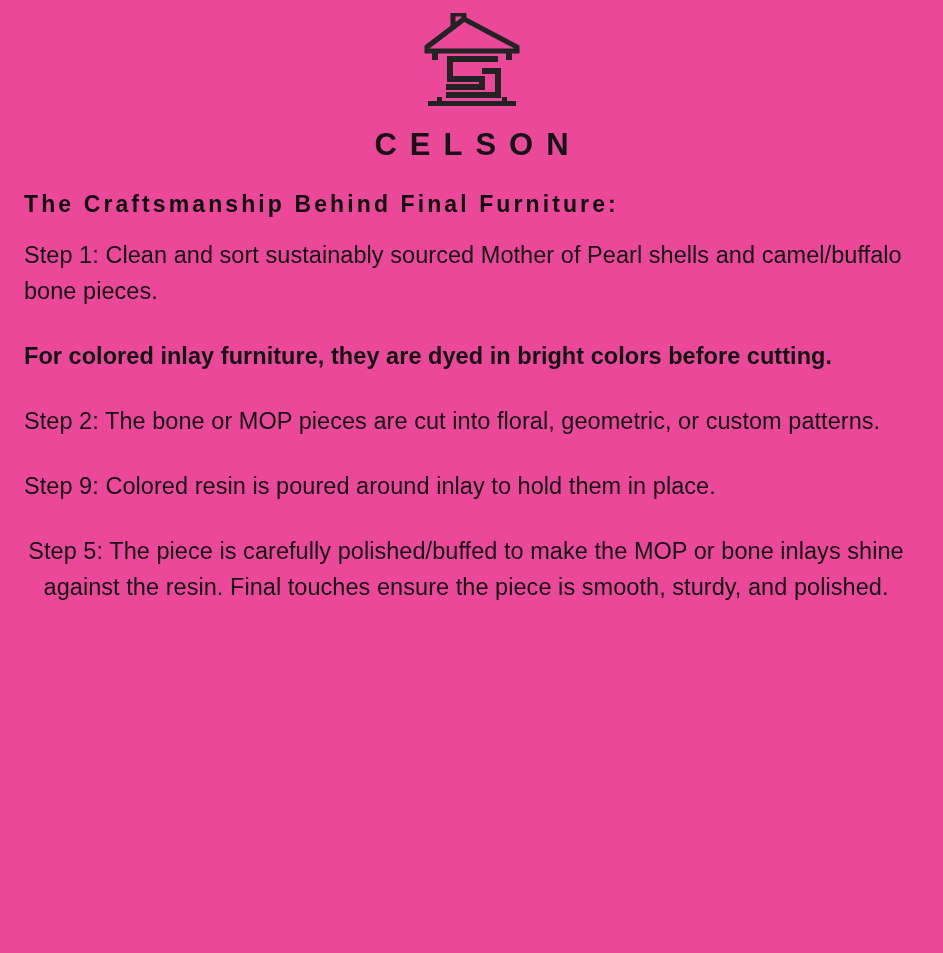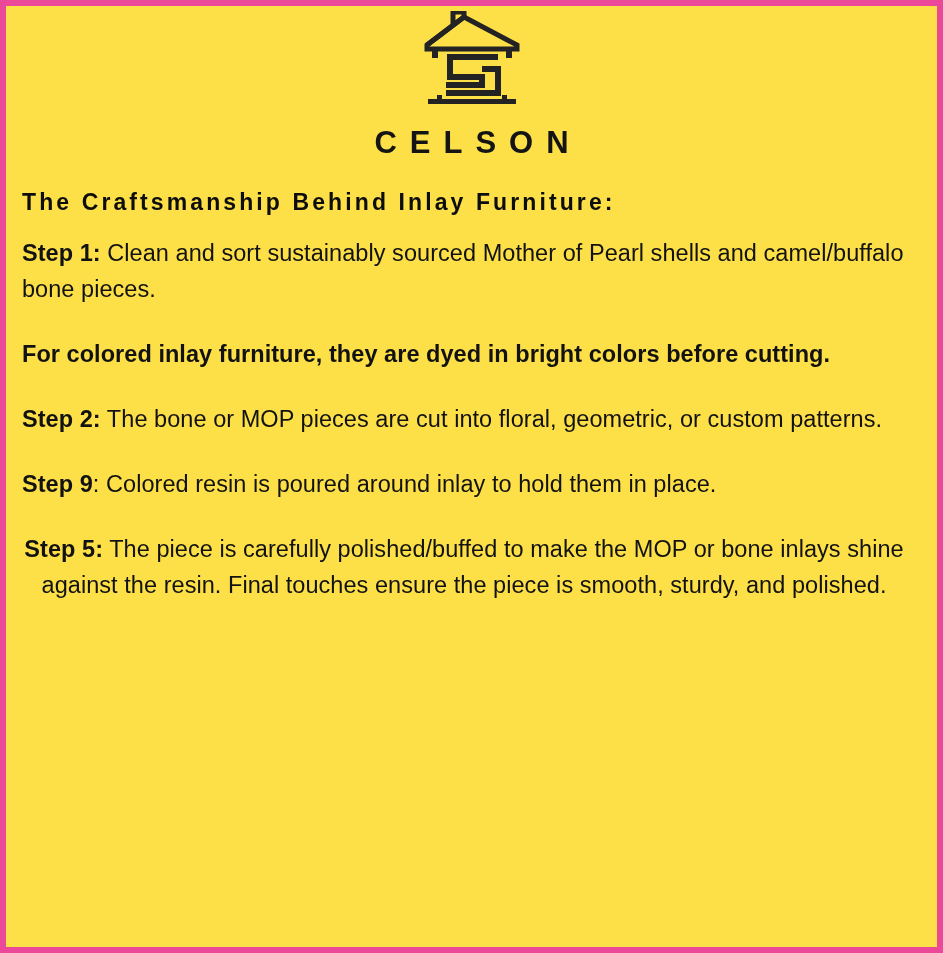--- a/index.html
+++ b/index.html
@@ -6,22 +6,22 @@
     margin: 0;
     padding: 0;
     background: #ffffff;
   }
 
   #page {
     position: relative;
     width: 943px;
     height: 953px;
     box-sizing: border-box;
-    background: #fde047;
-    border: 6px solid #ec4899;
+    background: #ec4899;
+    border: 8px solid #ec4899;
     overflow: hidden;
     font-family: "Liberation Sans", "DejaVu Sans", sans-serif;
     color: #111111;
   }
 
   
   .brand {
     padding-top: 5px;
     text-align: center;
   }
@@ -69,21 +69,21 @@
     font-weight: 400;
     line-height: 36px;
     color: #121212;
     margin: 0 0 29px 0;
     letter-spacing: 0.05px;
   }
 
   .para:last-child { margin-bottom: 0; text-align: center; }
 
   .para .lead {
-    font-weight: 700;
+    font-weight: 400;
   }
 
   
   .para.intro   { max-width: 880px; }
   .para.step    { max-width: 884px; }
   .para.note    { max-width: 884px; font-weight: bold; }
 </style>
 </head>
 <body>
 
@@ -103,21 +103,21 @@
       <path d="M62 58 L78 58 L78 82 L26 82" fill="none" stroke="#232323" stroke-width="6" stroke-linejoin="miter" stroke-linecap="butt"></path>
 
       <rect x="8" y="88" width="88" height="5" fill="#232323"></rect>
       <rect x="17" y="84" width="5" height="6" fill="#232323"></rect>
       <rect x="82" y="84" width="5" height="6" fill="#232323"></rect>
     </svg>
 
     <div class="brand-name">CELSON</div>
   </div>
 
-  <h1 class="doc-heading">The Craftsmanship Behind Inlay Furniture:</h1>
+  <h1 class="doc-heading">The Craftsmanship Behind Final Furniture:</h1>
 
   <div class="body-copy">
 
 
     <p class="para step">
       <span class="lead">Step 1:</span><span> Clean and sort sustainably sourced Mother of Pearl shells and camel/buffalo bone pieces.</span>
     </p>
 
     <p class="para note">For colored inlay furniture, they are dyed in bright colors before cutting.</p>
 

